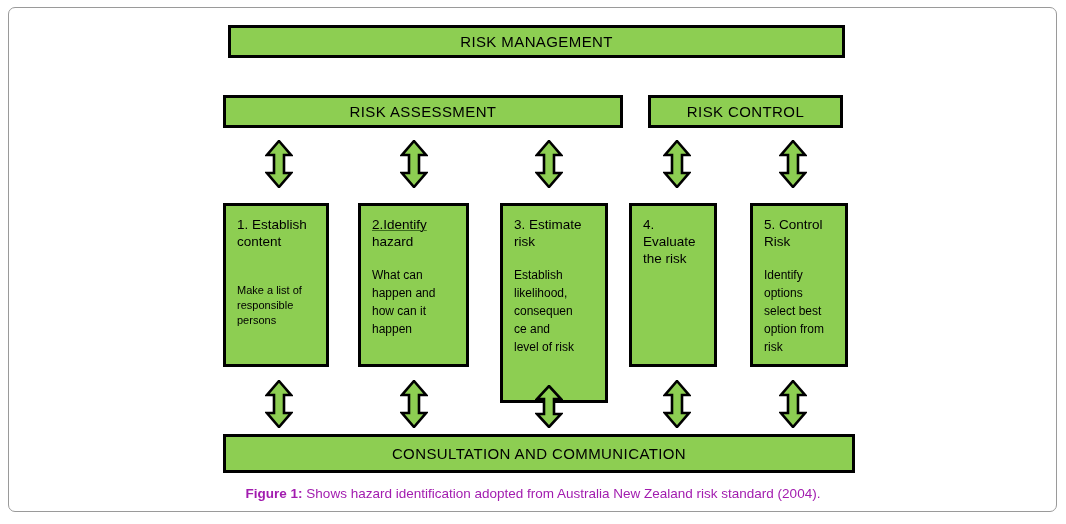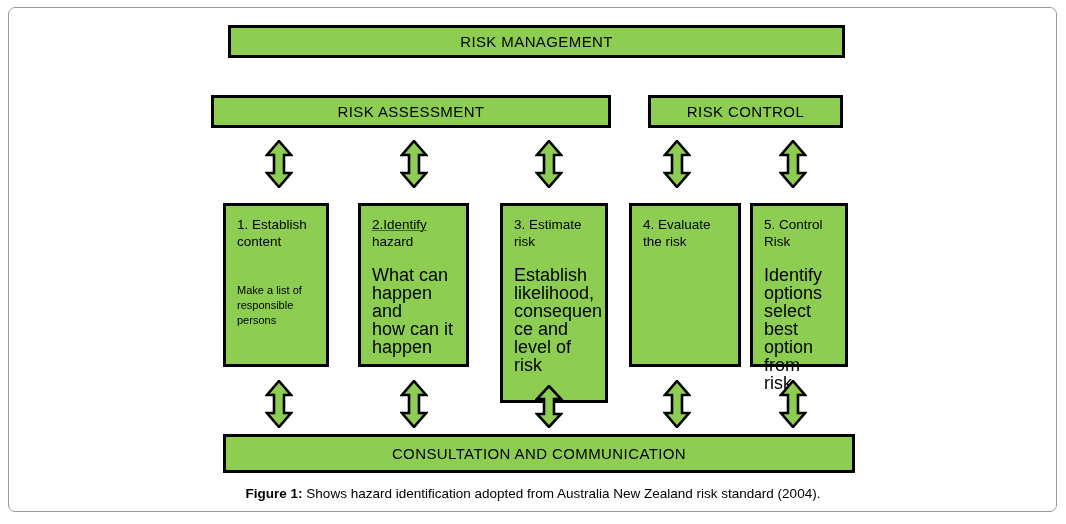--- a/index.html
+++ b/index.html
@@ -46,58 +46,58 @@
   }
   .bar .bar-label {
     font-size: 15px;
     letter-spacing: 0.4px;
     color: #000000;
     white-space: nowrap;
     font-family: "Liberation Sans", sans-serif;
   }
 
   #bar-risk-management { left: 228px; top: 25px;  width: 617px; height: 33px; }
-  #bar-risk-assessment { left: 211px; top: 95px;  width: 400px; height: 33px; }
+  #bar-risk-assessment { left: 223px; top: 95px;  width: 400px; height: 33px; }
   #bar-risk-control    { left: 648px; top: 95px;  width: 195px; height: 33px; }
   #bar-consultation    { left: 223px; top: 434px; width: 632px; height: 39px; }
 
   
   .step {
     padding: 10px 9px 6px 11px;
   }
   .step .step-title {
     font-size: 13.5px;
     line-height: 17px;
     color: #000000;
     margin: 0;
     white-space: pre-line;
   }
   .step .step-body {
-    font-size: 18px;
+    font-size: 12px;
     line-height: 18px;
     color: #000000;
     margin: 16px 0 0 0;
     white-space: pre-line;
   }
   .step.small .step-body {
     font-size: 11px;
     line-height: 15px;
     margin-top: 33px;
   }
   .sp-underline {
     text-decoration: underline;
     text-decoration-color: #3d6b1f;
     text-decoration-style: solid;
     text-decoration-thickness: 1px;
   }
 
   #step-1 { left: 223px; top: 203px; width: 106px; height: 164px; }
   #step-2 { left: 358px; top: 203px; width: 111px; height: 164px; }
   #step-3 { left: 500px; top: 203px; width: 108px; height: 200px; }
-  #step-4 { left: 629px; top: 203px; width: 112px; height: 164px; }
+  #step-4 { left: 629px; top: 203px; width: 88px; height: 164px; }
   #step-5 { left: 750px; top: 203px; width: 98px;  height: 164px; }
 
   
   .arrow {
     position: absolute;
   }
   .arrow svg { display: block; }
 
   
   #arrow-t1 { left: 265px; top: 140px; }
@@ -114,21 +114,21 @@
   #arrow-b5 { left: 779px; top: 380px; }
 
   
   #caption {
     position: absolute;
     left: 0;
     top: 486px;
     width: 1066px;
     text-align: center;
     font-size: 13.5px;
-    color: #000000;
+    color: #a21caf;
     font-family: "Liberation Sans", sans-serif;
   }
   #caption .cap-strong {
     font-weight: bold;
   }
 </style>
 </head>
 <body>
 
 <div id="figure-frame"></div>

